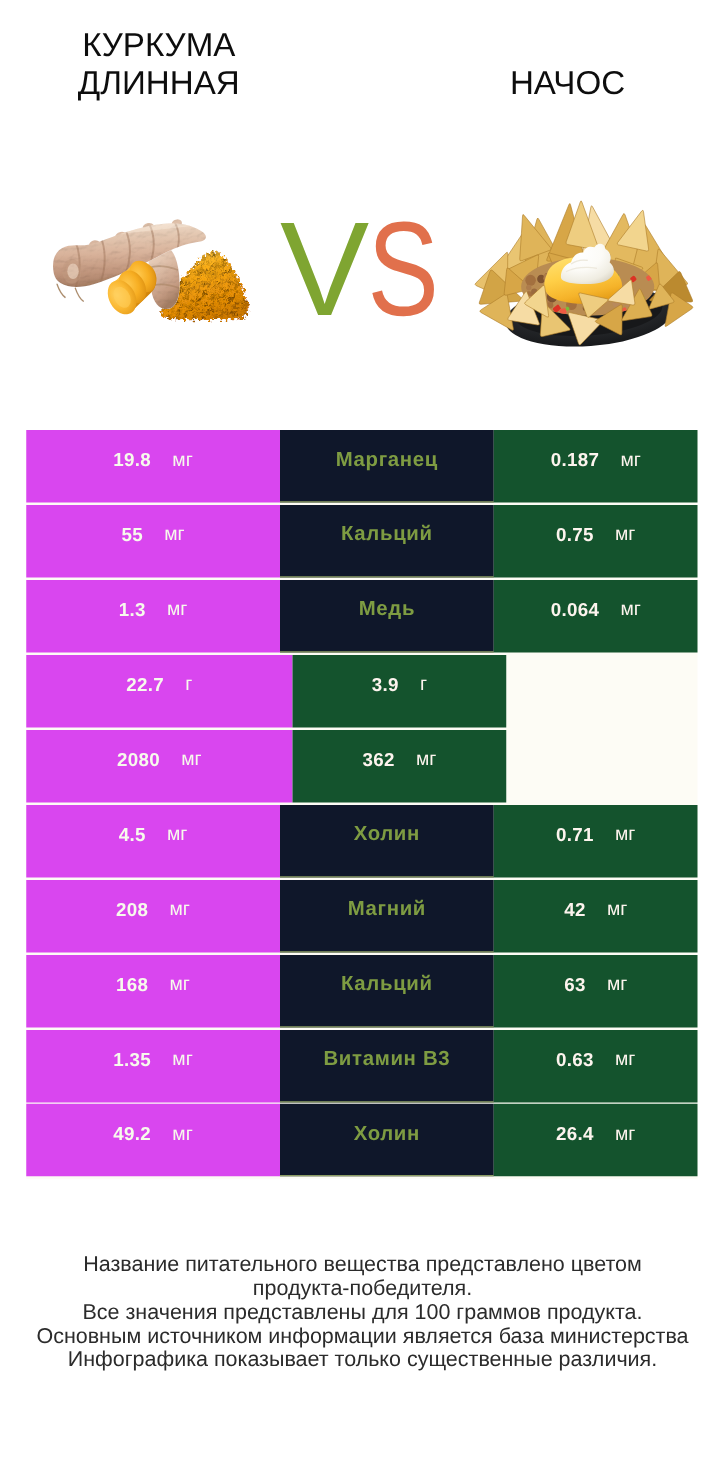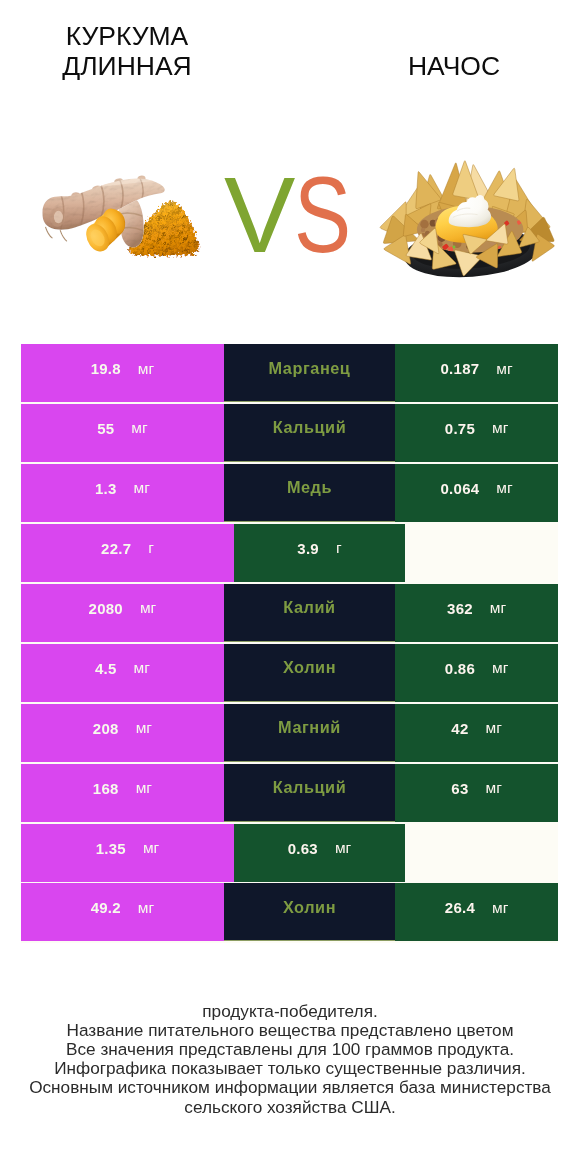--- a/index.html
+++ b/index.html
@@ -352,38 +352,35 @@
         <div class="c right">
           <span class="val">3.9</span>
           <span class="unit">г</span>
         </div>
       </div>
       <div class="row">
         <div class="c left">
           <span class="val">2080</span>
           <span class="unit">мг</span>
         </div>
-        <div class="c mid">
-          <span class="lbl">Калий</span>
-        </div>
         <div class="c right">
           <span class="val">362</span>
           <span class="unit">мг</span>
         </div>
       </div>
       <div class="row">
         <div class="c left">
           <span class="val">4.5</span>
           <span class="unit">мг</span>
         </div>
         <div class="c mid">
           <span class="lbl">Холин</span>
         </div>
         <div class="c right">
-          <span class="val">0.86</span>
+          <span class="val">0.71</span>
           <span class="unit">мг</span>
         </div>
       </div>
       <div class="row">
         <div class="c left">
           <span class="val">208</span>
           <span class="unit">мг</span>
         </div>
         <div class="c mid">
           <span class="lbl">Магний</span>
@@ -403,20 +400,23 @@
         </div>
         <div class="c right">
           <span class="val">63</span>
           <span class="unit">мг</span>
         </div>
       </div>
       <div class="row">
         <div class="c left">
           <span class="val">1.35</span>
           <span class="unit">мг</span>
+        </div>
+        <div class="c mid">
+          <span class="lbl">Витамин B3</span>
         </div>
         <div class="c right">
           <span class="val">0.63</span>
           <span class="unit">мг</span>
         </div>
       </div>
       <div class="row">
         <div class="c left">
           <span class="val">49.2</span>
           <span class="unit">мг</span>
@@ -424,20 +424,19 @@
         <div class="c mid">
           <span class="lbl">Холин</span>
         </div>
         <div class="c right">
           <span class="val">26.4</span>
           <span class="unit">мг</span>
         </div>
       </div>
     </div>
   <div class="footer">
+      <div>Название питательного вещества представлено цветом</div>
       <div>продукта-победителя.</div>
-      <div>Название питательного вещества представлено цветом</div>
       <div>Все значения представлены для 100 граммов продукта.</div>
+      <div>Основным источником информации является база министерства</div>
       <div>Инфографика показывает только существенные различия.</div>
-      <div>Основным источником информации является база министерства</div>
-      <div>сельского хозяйства США.</div>
     </div>
 </div>
 
 </body></html>

